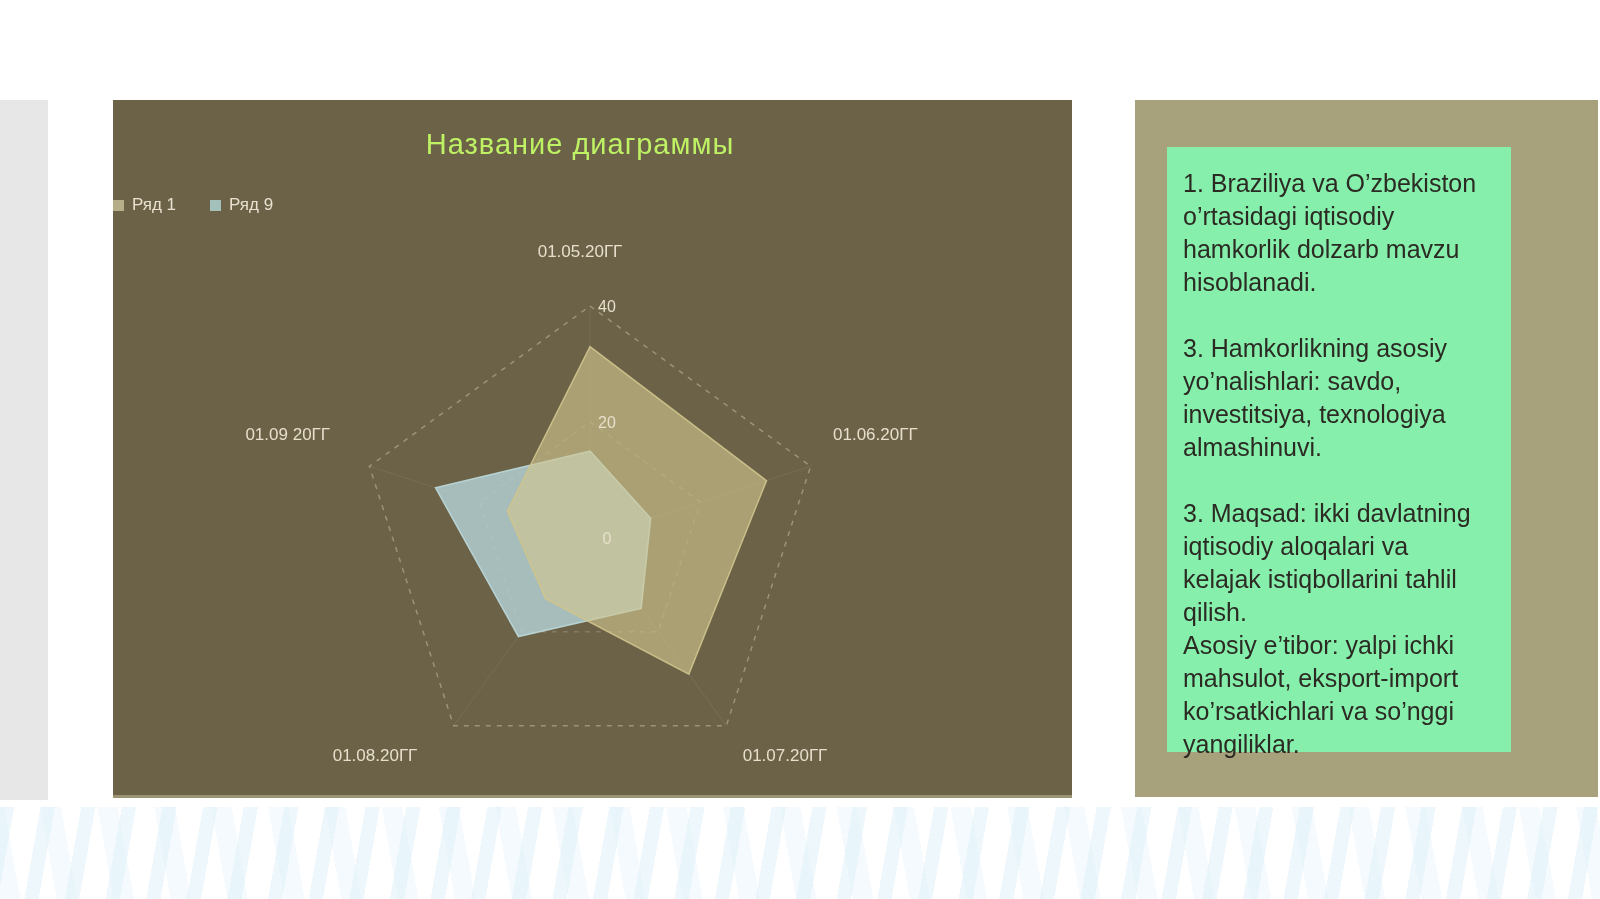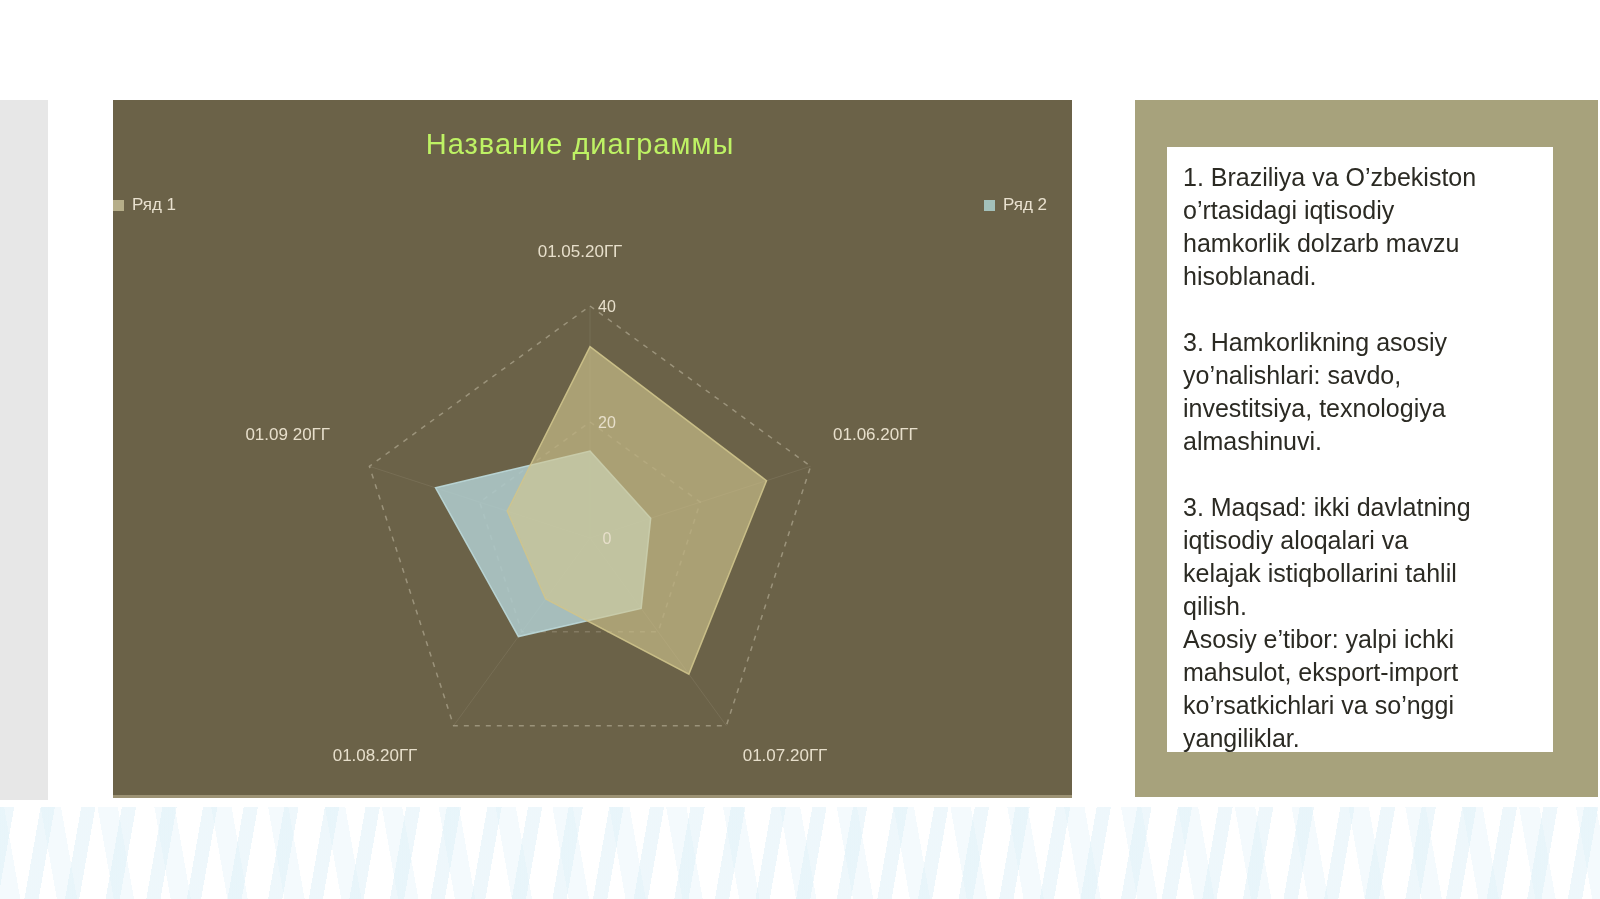--- a/index.html
+++ b/index.html
@@ -8,30 +8,30 @@
 
   
   .prev-slide-edge{position:absolute;left:0;top:100px;width:48px;height:700px;background:#e7e7e7;}
 
   
   .chart-object{position:absolute;left:113px;top:100px;width:959px;height:698px;
                 background:#6b6248;border-bottom:3px solid #9c9274;box-sizing:border-box;}
   .chart-title{position:absolute;top:28px;left:0;width:934px;text-align:center;
                font-size:29px;letter-spacing:1px;color:#bef264;}
   .chart-legend{position:absolute;top:95px;left:0;width:934px;display:flex;
-                justify-content:space-between;align-items:center;gap:34px;
+                justify-content:flex-start;align-items:center;gap:34px;
                 font-size:17px;color:#e9e1cf;}
   .legend-item{display:flex;align-items:center;}
   .legend-swatch{width:11px;height:11px;margin-right:8px;display:inline-block;}
   svg.radar{position:absolute;left:0;top:0;}
 
   
   .text-panel{position:absolute;left:1135px;top:100px;width:463px;height:697px;background:#a7a27c;}
-  .text-panel-inner{position:absolute;left:32px;top:47px;width:386px;height:605px;background:#ffffff;
-                    box-sizing:border-box;padding:14px 8px 0 16px;}
+  .text-panel-inner{position:absolute;left:32px;top:47px;width:344px;height:605px;background:#86efac;
+                    box-sizing:border-box;padding:20px 8px 0 16px;}
   .note-paragraph{font-size:25px;line-height:33px;color:#2b2a23;white-space:pre-line;margin:0 0 33px 0;}
   .note-paragraph:last-child{margin-bottom:0;}
 
   
   .bottom-decoration-band{position:absolute;left:0;top:807px;width:1600px;height:92px;opacity:.55;
       background:
         repeating-linear-gradient(100deg, rgba(186,224,240,.45) 0px, rgba(186,224,240,.45) 14px,
                                   rgba(255,255,255,0) 14px, rgba(255,255,255,0) 40px),
         repeating-linear-gradient(80deg, rgba(200,232,244,.35) 0px, rgba(200,232,244,.35) 20px,
                                   rgba(255,255,255,0) 20px, rgba(255,255,255,0) 56px);}
@@ -46,21 +46,21 @@
   <div class="chart-object">
     <div class="chart-title">Название диаграммы</div>
 
     <div class="chart-legend">
       <div class="legend-item">
         <span class="legend-swatch" style="background: rgb(182, 174, 137);"></span>
         <span>Ряд 1</span>
       </div>
       <div class="legend-item">
         <span class="legend-swatch" style="background: rgb(163, 192, 186);"></span>
-        <span>Ряд 2</span>
+        <span>Ряд 9</span>
       </div>
     </div>
 
     <svg class="radar" width="959" height="695" viewBox="0 0 959 695">
         <line x1="477" y1="438" x2="477" y2="206" stroke="#ded6c2" stroke-opacity="0.1" stroke-width="1"></line>
         <line x1="477" y1="438" x2="697.6451117804756" y2="366.3080573050122" stroke="#ded6c2" stroke-opacity="0.1" stroke-width="1"></line>
         <line x1="477" y1="438" x2="613.3661785318537" y2="625.6919426949878" stroke="#ded6c2" stroke-opacity="0.1" stroke-width="1"></line>
         <line x1="477" y1="438" x2="340.63382146814627" y2="625.6919426949878" stroke="#ded6c2" stroke-opacity="0.1" stroke-width="1"></line>
         <line x1="477" y1="438" x2="256.35488821952436" y2="366.30805730501214" stroke="#ded6c2" stroke-opacity="0.1" stroke-width="1"></line>
         <polygon points="477,322 587.3225558902378,402.1540286525061 545.1830892659269,531.8459713474939 408.81691073407313,531.8459713474939 366.6774441097622,402.15402865250604" fill="none" stroke="#ded6c2" stroke-opacity="0.22" stroke-width="1.5" stroke-dasharray="5 6"></polygon>

